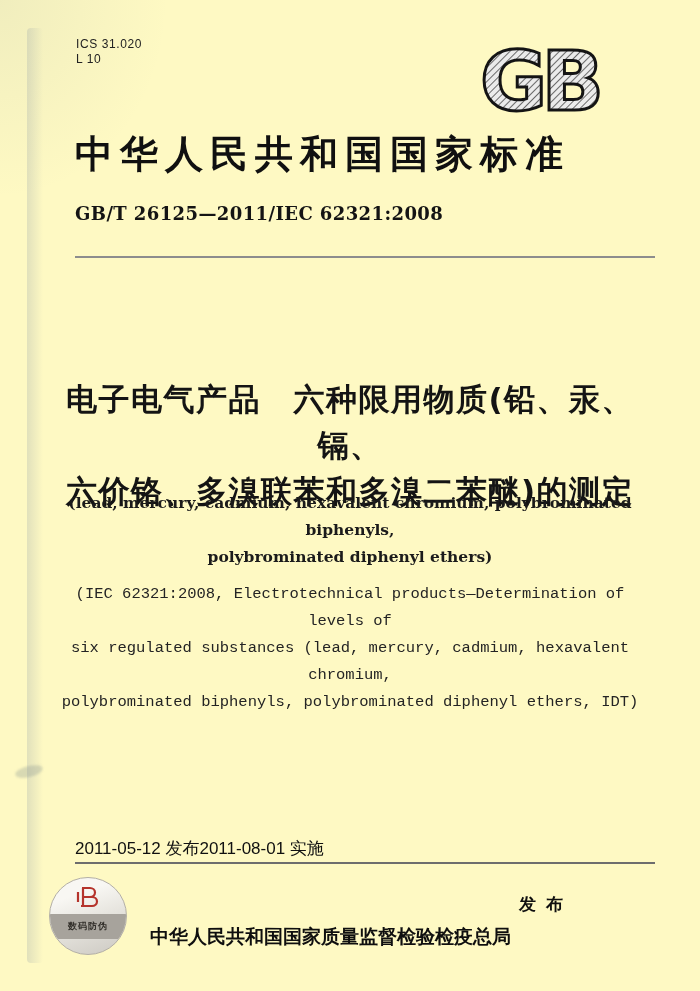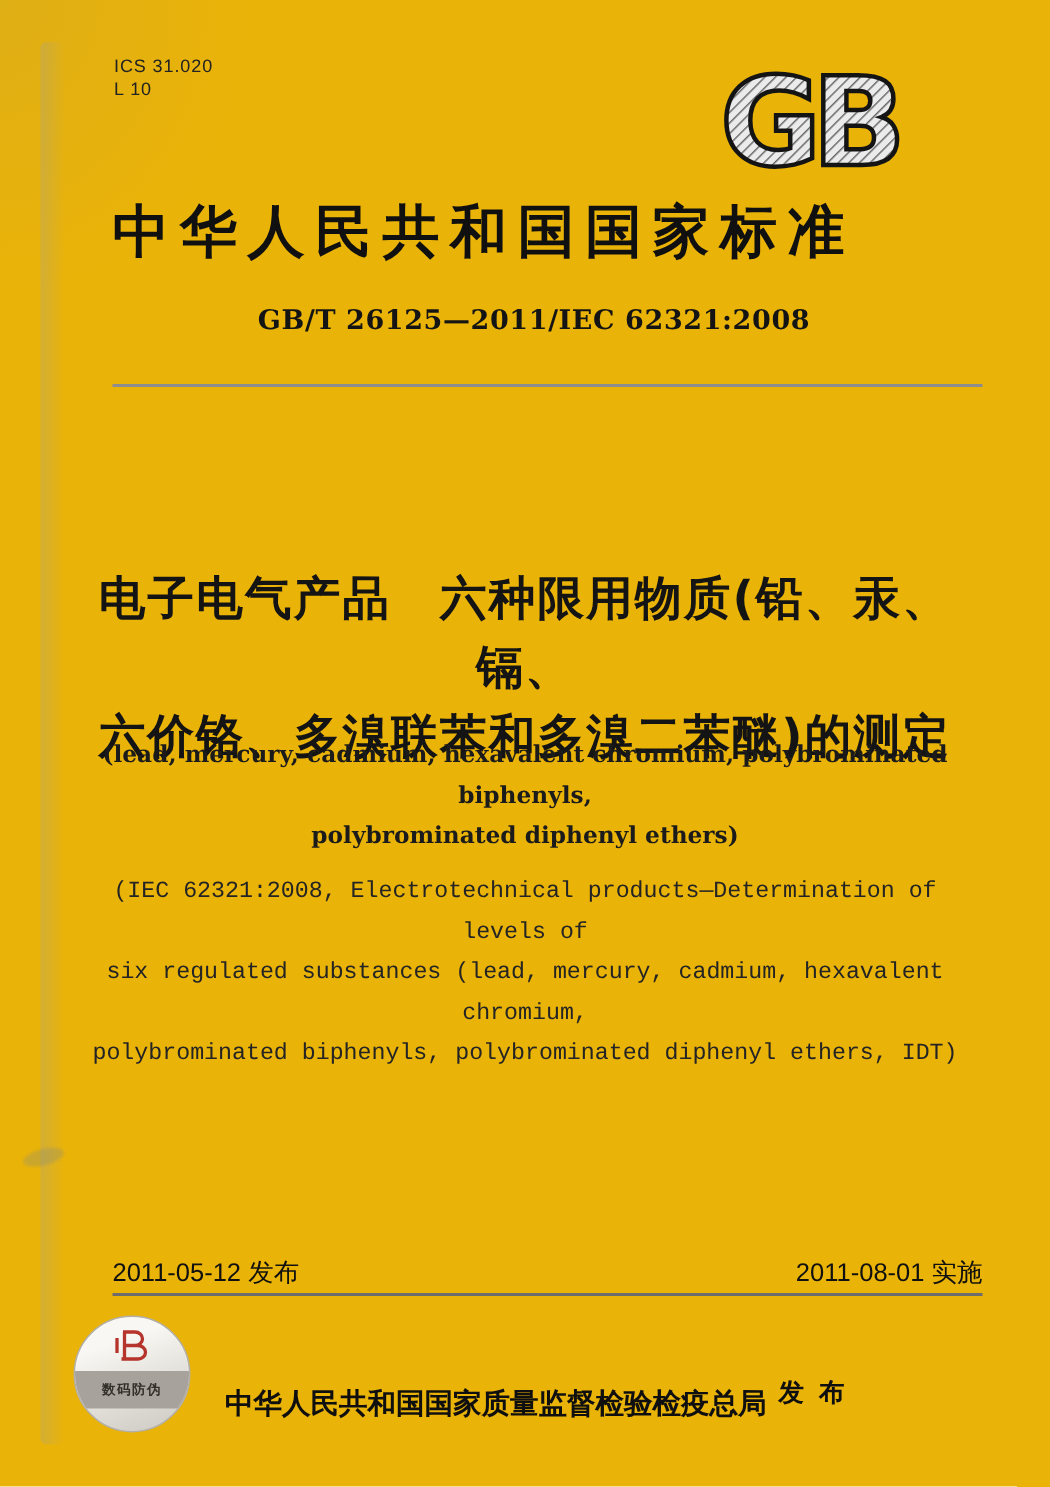--- a/index.html
+++ b/index.html
@@ -1,17 +1,17 @@
 <!DOCTYPE html>
 <html><head>
 <meta charset="utf-8">
 <style>
   html,body{margin:0;padding:0;background:#ffffff;}
   .page{
-    position:relative;width:700px;height:991px;background:#eab308;overflow:hidden;
+    position:relative;width:700px;height:991px;background:#fef9c3;overflow:hidden;
     font-family:"Liberation Sans","DejaVu Sans",sans-serif;color:#1c1c1c;
   }
   
   .edge-left{
     position:absolute;left:27px;top:28px;width:16px;height:935px;
     background:linear-gradient(to right, rgba(150,162,168,0.28), rgba(255,255,255,0));
     border-radius:4px;
   }
   .corner-wash{
     position:absolute;left:0;top:0;width:170px;height:200px;
@@ -26,21 +26,21 @@
     position:absolute;left:76px;top:37px;
     font-size:12px;line-height:15px;letter-spacing:0.6px;color:#222;
   }
   .gb-logo{position:absolute;left:466px;top:38px;width:146px;height:84px;}
   .heading{
     position:absolute;left:75px;top:129px;width:584px;margin:0;white-space:nowrap;
     font-family:"DejaVu Serif","Liberation Serif",serif;font-weight:700;
     font-size:38px;letter-spacing:7px;color:#101010;
   }
   .std-number{
-    position:absolute;left:75px;top:203px;width:562px;text-align:center;
+    position:absolute;left:75px;top:203px;width:562px;text-align:left;
     font-family:"DejaVu Serif","Liberation Serif",serif;font-weight:700;
     font-size:18px;letter-spacing:0.4px;color:#141414;
   }
   .rule{position:absolute;left:75px;width:580px;height:2px;}
   .rule-top{top:256px;background:#8d8d8d;}
   .rule-bottom{top:862px;background:#6d6d6d;}
   .cn-title{
     position:absolute;left:40px;top:376px;width:620px;text-align:center;
     font-family:"DejaVu Sans","Liberation Sans",sans-serif;font-weight:700;
     font-size:31px;line-height:46px;letter-spacing:1.5px;color:#141414;
@@ -50,21 +50,21 @@
     font-family:"DejaVu Serif","Liberation Serif",serif;font-weight:700;
     font-size:15.5px;line-height:27px;color:#1b1b1b;
   }
   .iec-note{
     position:absolute;left:55px;top:581px;width:590px;text-align:center;
     font-family:Liberation Mono, monospace;font-weight:400;
     font-size:15.5px;line-height:27px;color:#242424;
   }
   .dates{
     position:absolute;left:75px;top:837px;width:580px;
-    display:flex;justify-content:space-between;
+    display:flex;
     font-size:17px;font-weight:400;color:#101010;
   }
   .seal{
     position:absolute;left:49px;top:877px;width:78px;height:78px;border-radius:50%;
     background:linear-gradient(160deg,#f8f7f3 25%,#e6e4de 55%,#cfccc5 95%);
     border:1px solid #b3afa7;overflow:hidden;box-sizing:border-box;
   }
   .seal-emblem{position:absolute;left:50%;top:8px;transform:translateX(-50%);}
   .seal-band{
     position:absolute;left:0;right:0;top:47%;height:33%;background:#a7a39c;
@@ -73,21 +73,21 @@
   .seal-band span{
     font-size:9px;font-weight:700;letter-spacing:1px;color:#33302b;white-space:nowrap;
   }
   .issuer{
     position:absolute;left:150px;top:925px;width:360px;color:#0f0f0f;font-weight:700;
   }
   .issuer-line1{font-size:19px;line-height:24px;white-space:nowrap;letter-spacing:0;}
   .issuer-line2{font-size:19px;line-height:24px;white-space:nowrap;letter-spacing:10.8px;}
   .publish{
     position:absolute;left:519px;top:893px;
-    font-size:17px;font-weight:700;letter-spacing:10px;color:#0f0f0f;white-space:nowrap;margin-top:24px;
+    font-size:17px;font-weight:700;letter-spacing:10px;color:#0f0f0f;white-space:nowrap;
   }
 </style>
 </head>
 <body>
 
 <div class="page">
 
   <div class="corner-wash"></div>
   <div class="edge-left"></div>
   <div class="smudge"></div>

